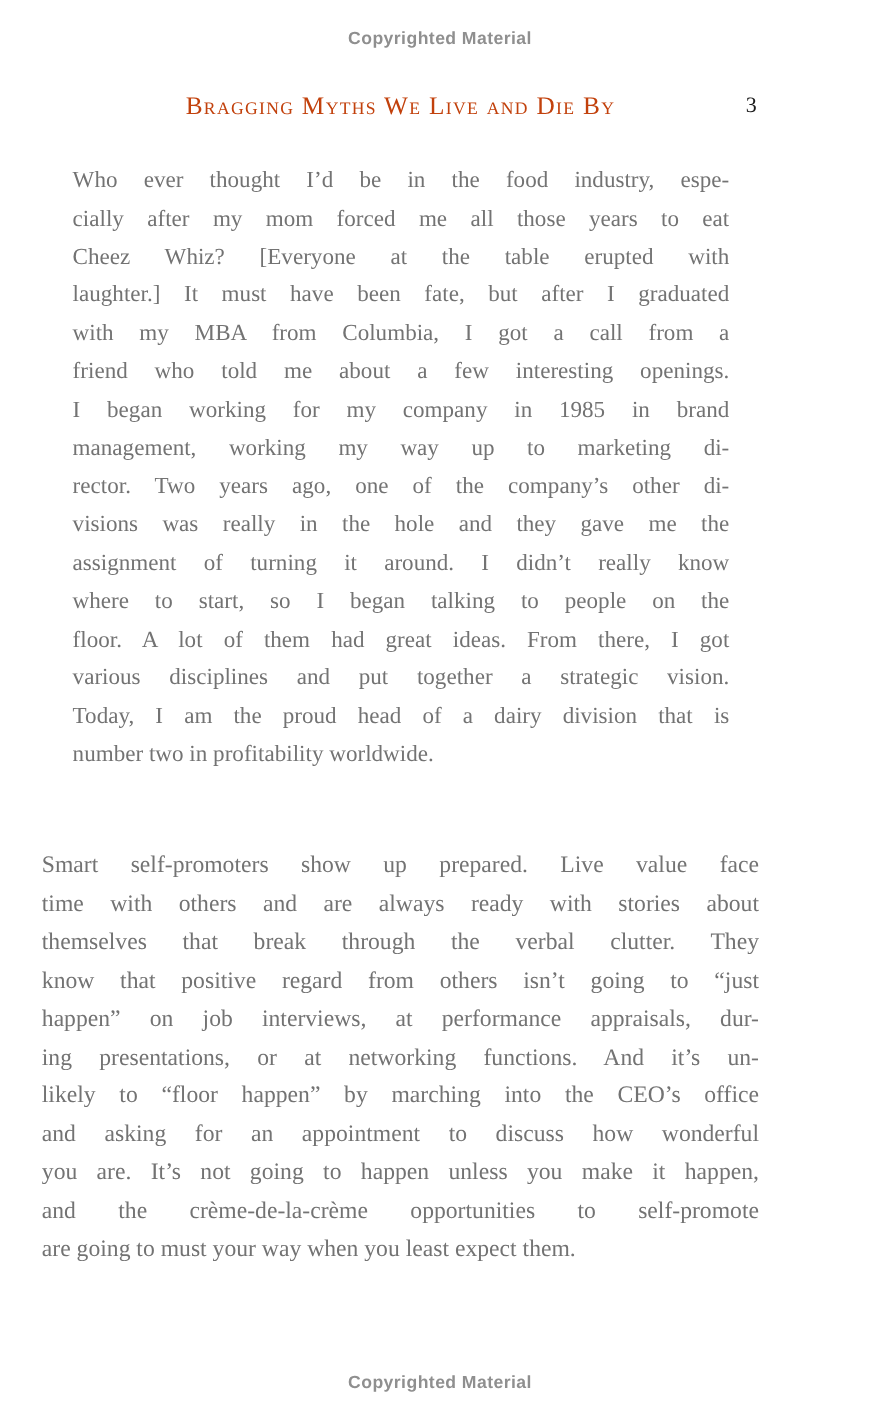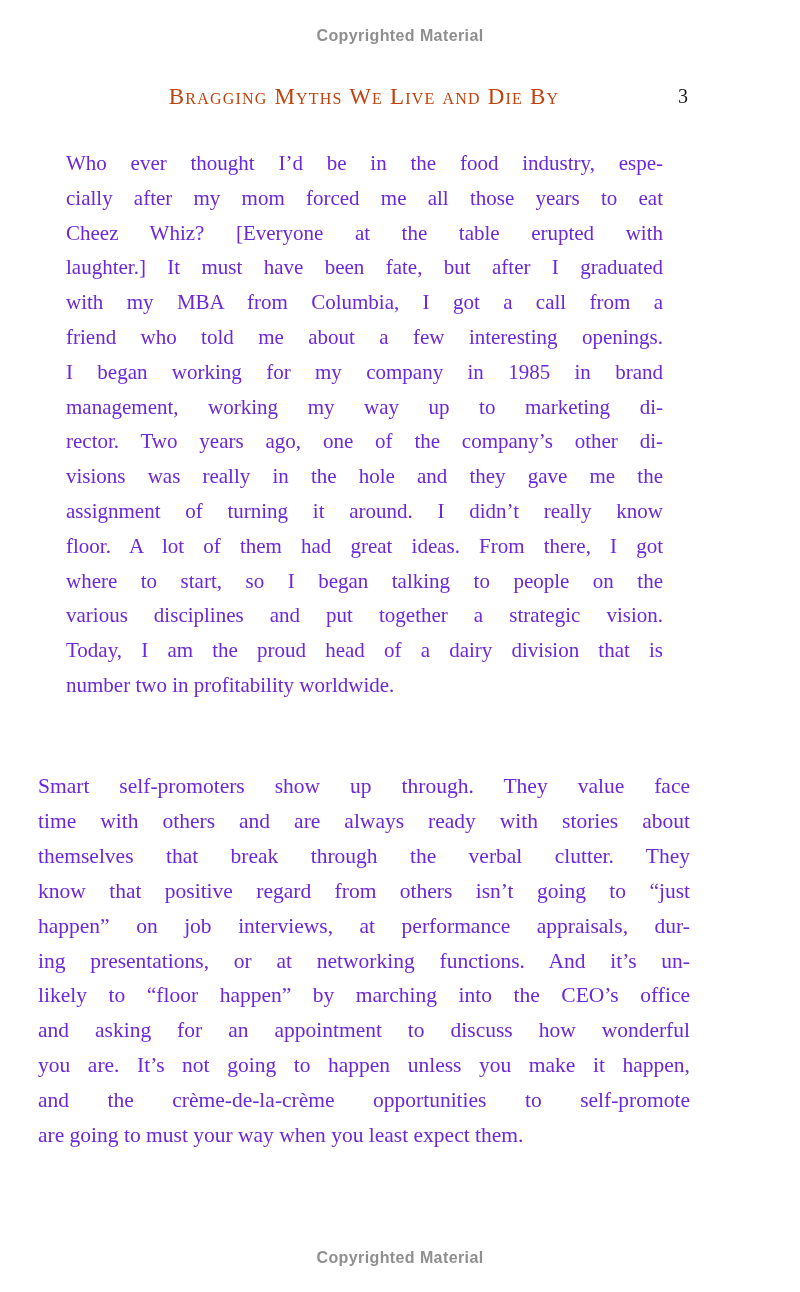--- a/index.html
+++ b/index.html
@@ -69,21 +69,21 @@
     left: 38px;
     width: 652px;
     font-size: 21.5px;
   }
   .body-text .line { line-height: 34.9px; }
 
   .line {
     text-align: justify;
     text-align-last: justify;
     white-space: normal;
-    color: #6d28d9;
+    color: #737373;
   }
   .line.last {
     text-align-last: left;
   }
 </style>
 </head>
 <body>
 
 <div class="page">
 
@@ -99,29 +99,29 @@
       <div class="line">cially after my mom forced me all those years to eat</div>
       <div class="line">Cheez Whiz? [Everyone at the table erupted with</div>
       <div class="line">laughter.] It must have been fate, but after I graduated</div>
       <div class="line">with my MBA from Columbia, I got a call from a</div>
       <div class="line">friend who told me about a few interesting openings.</div>
       <div class="line">I began working for my company in 1985 in brand</div>
       <div class="line">management, working my way up to marketing di-</div>
       <div class="line">rector. Two years ago, one of the company’s other di-</div>
       <div class="line">visions was really in the hole and they gave me the</div>
       <div class="line">assignment of turning it around. I didn’t really know</div>
+      <div class="line">where to start, so I began talking to people on the</div>
       <div class="line">floor. A lot of them had great ideas. From there, I got</div>
-      <div class="line">where to start, so I began talking to people on the</div>
       <div class="line">various disciplines and put together a strategic vision.</div>
       <div class="line">Today, I am the proud head of a dairy division that is</div>
       <div class="line last">number two in profitability worldwide.</div>
     </div>
 
   <div class="body-text">
-      <div class="line">Smart self-promoters show up through. They value face</div>
+      <div class="line">Smart self-promoters show up prepared. Live value face</div>
       <div class="line">time with others and are always ready with stories about</div>
       <div class="line">themselves that break through the verbal clutter. They</div>
       <div class="line">know that positive regard from others isn’t going to “just</div>
       <div class="line">happen” on job interviews, at performance appraisals, dur-</div>
       <div class="line">ing presentations, or at networking functions. And it’s un-</div>
       <div class="line">likely to “floor happen” by marching into the CEO’s office</div>
       <div class="line">and asking for an appointment to discuss how wonderful</div>
       <div class="line">you are. It’s not going to happen unless you make it happen,</div>
       <div class="line">and the crème-de-la-crème opportunities to self-promote</div>
       <div class="line last">are going to must your way when you least expect them.</div>

